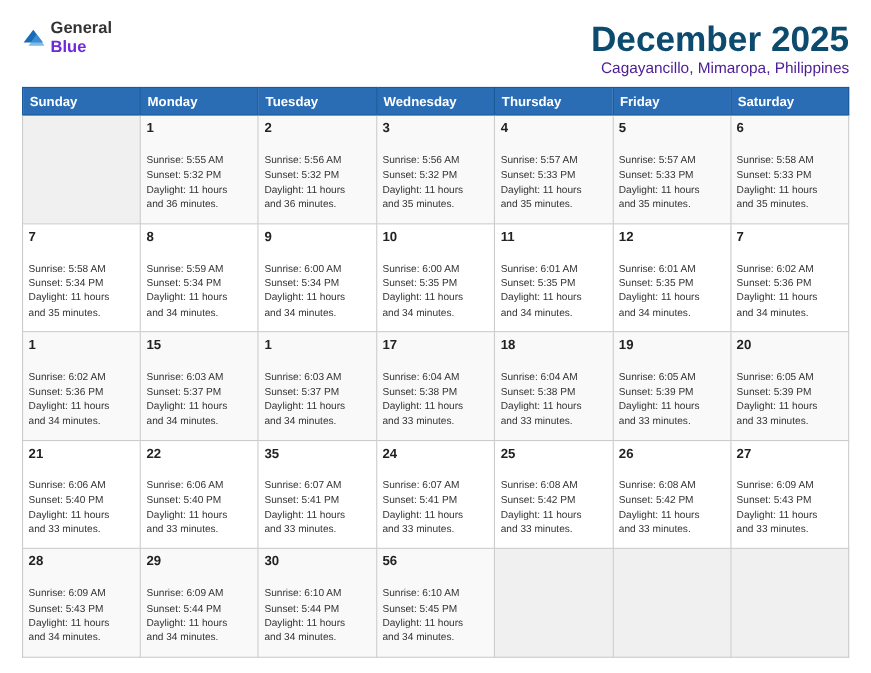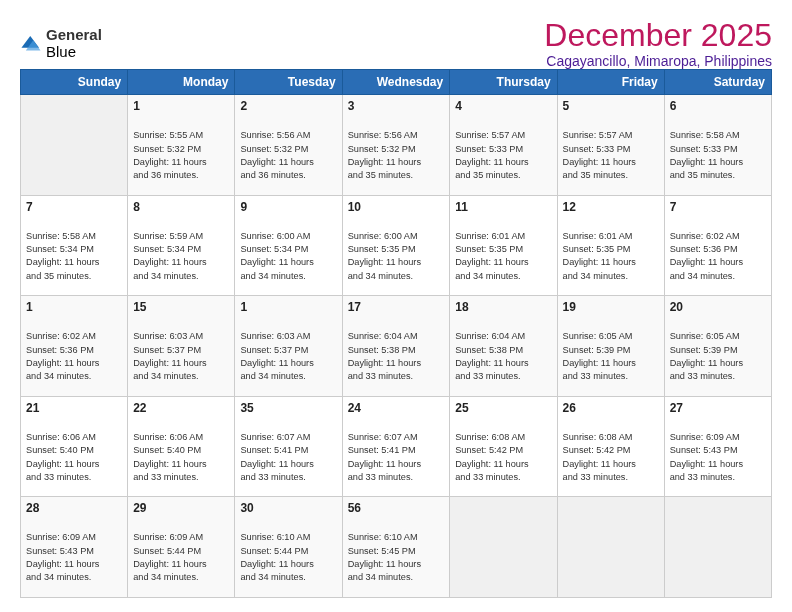--- a/index.html
+++ b/index.html
@@ -13,72 +13,72 @@
     .page {
       width: 792px;
       height: 612px;
       padding: 18px 20px 14px 20px;
       display: flex;
       flex-direction: column;
     }
     .header {
       display: flex;
       justify-content: space-between;
-      align-items: center;
-      margin-bottom: 0;
+      align-items: flex-start;
+      margin-bottom: 10px;
     }
     .logo {
       display: flex;
       align-items: center;
       gap: 4px;
     }
     .logo-text {
       display: flex;
       flex-direction: column;
       line-height: 1.1;
     }
     .logo-general {
       font-size: 15px;
       font-weight: bold;
       color: #333;
     }
     .logo-blue {
       font-size: 15px;
-      font-weight: normal;
-      color: #000000;
+      font-weight: bold;
+      color: #6d28d9;
     }
     .logo-icon {
       width: 22px;
       height: 22px;
     }
     .title-block {
       text-align: right;
     }
     .month-title {
       font-size: 32px;
-      font-weight: normal;
-      color: #be185d;
+      font-weight: bold;
+      color: #0c4a6e;
       line-height: 1.1;
     }
     .location {
       font-size: 14px;
       color: #4c1d95;
     }
     .calendar {
       width: 100%;
       border-collapse: collapse;
       flex: 1;
     }
     .calendar thead tr th {
       background: #2a6db5;
       color: #fff;
       font-size: 12px;
       font-weight: bold;
       padding: 5px 6px;
-      text-align: right;
+      text-align: left;
       border: 1px solid #1a5a9a;
     }
     .calendar tbody tr td {
       border: 1px solid #ccc;
       vertical-align: top;
       padding: 4px 5px;
       width: 108px;
       background: #fff;
       font-size: 9.5px;
       color: #333;

